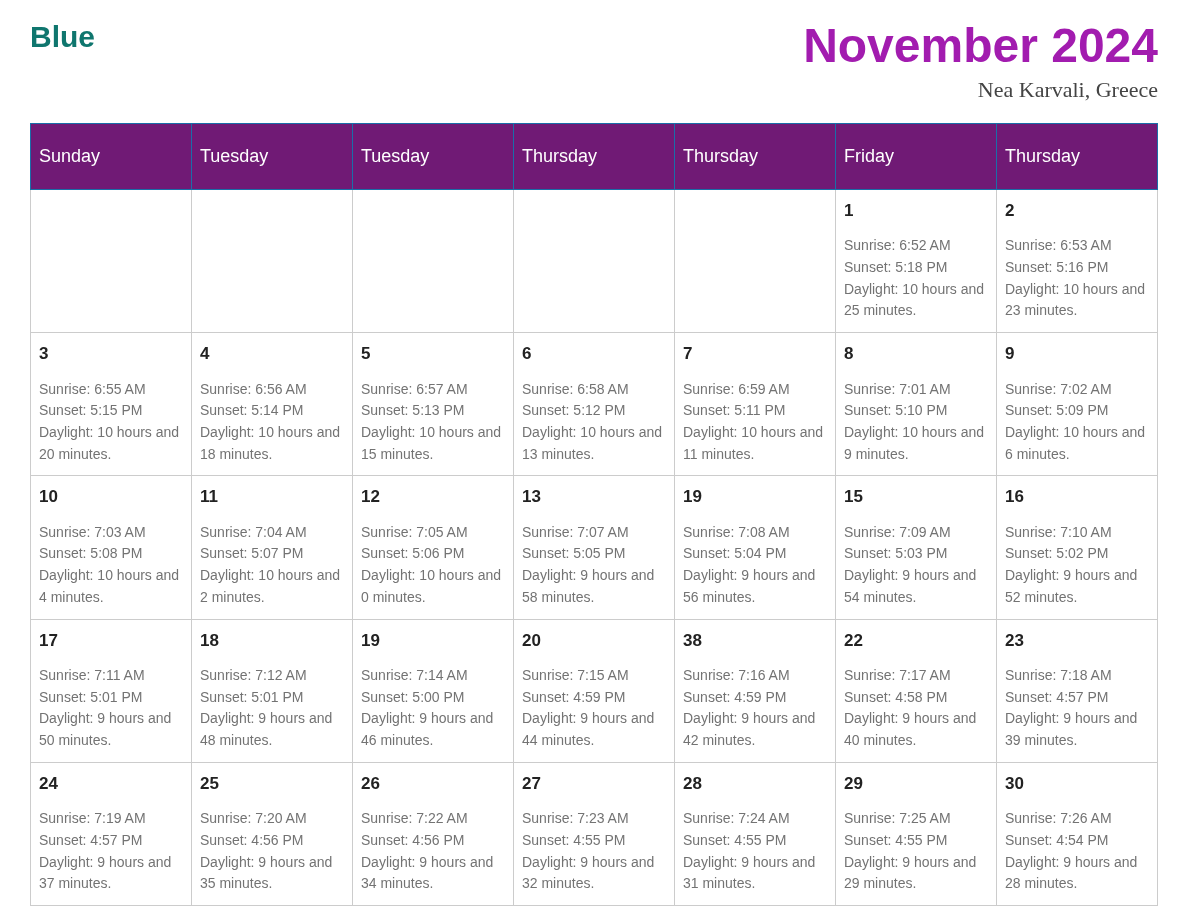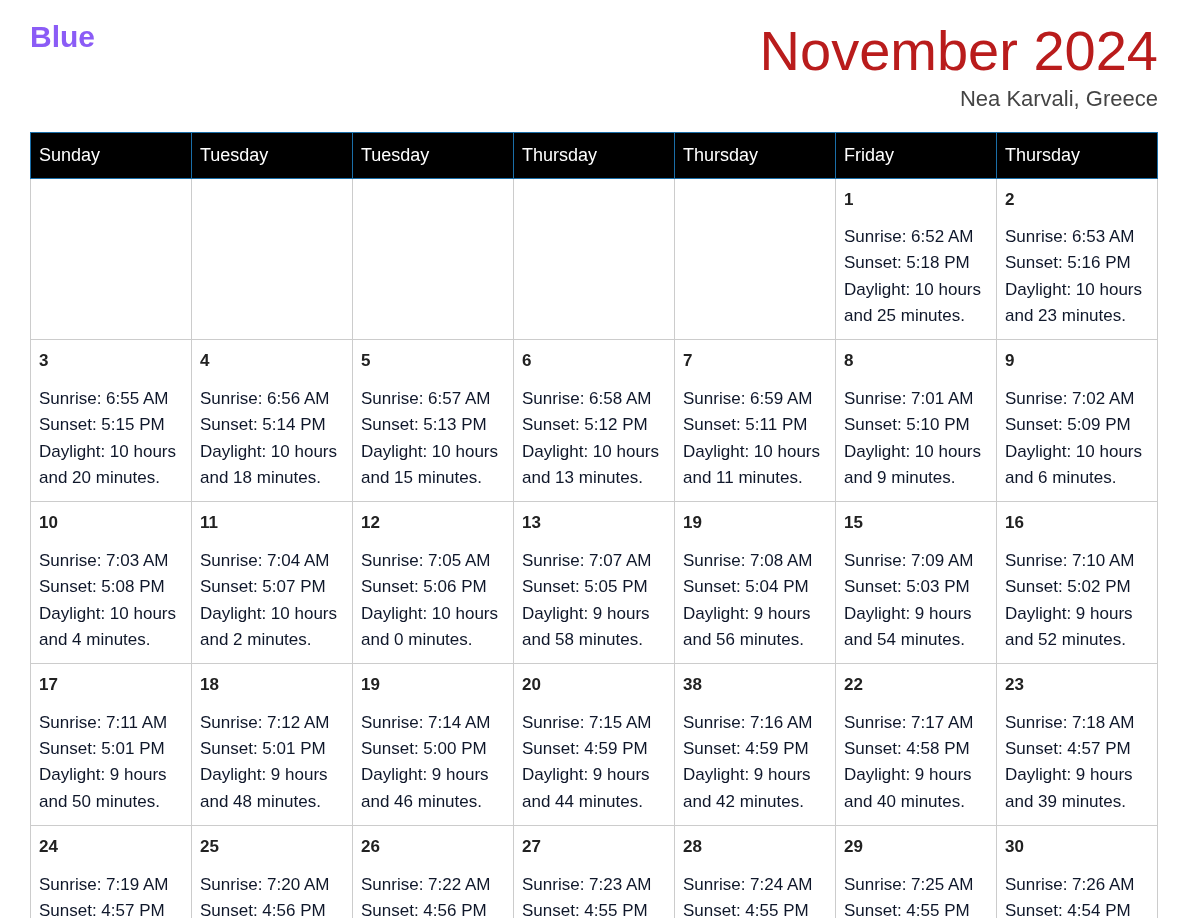--- a/index.html
+++ b/index.html
@@ -18,41 +18,42 @@
     }
     .logo {
       display: flex;
       flex-direction: column;
       align-items: flex-start;
     }
     .title-area {
       text-align: right;
     }
     .month-title {
-      font-size: 56px;
-      font-weight: normal;
-      color: #b91c1c;
+      font-size: 48px;
+      font-weight: bold;
+      color: #a21caf;
       line-height: 1.1;
     }
     .location-title {
       font-size: 22px;
       color: #444;
       margin-top: 4px;
+      font-family: Liberation Serif, serif;
     }
     .calendar-table {
       width: 100%;
       border-collapse: collapse;
       border: 1px solid #aaa;
     }
     .calendar-table thead tr th {
-      background-color: #000000;
+      background-color: #701a75;
       color: #fff;
       font-size: 18px;
       font-weight: normal;
-      padding: 12px 8px;
+      padding: 22px 8px;
       text-align: left;
       border: 1px solid #1a6ea8;
     }
     .calendar-table tbody tr td {
       vertical-align: top;
       padding: 8px 8px 10px 8px;
       border: 1px solid #ccc;
       width: 14.28%;
       min-height: 110px;
       font-size: 13px;
@@ -60,22 +61,22 @@
       line-height: 1.5;
     }
     .day-number {
       font-size: 17px;
       font-weight: bold;
       color: #222;
       margin-bottom: 4px;
       display: block;
     }
     .day-info {
-      font-size: 17px;
-      color: #0f172a;
+      font-size: 14px;
+      color: #737373;
       line-height: 1.55;
       margin-top: 12px;
     }
     .empty-cell {
       background: #fff;
     }
     .week-row td {
       border-top: 2px solid #1a6ea8;
     }
     .logo-row {
@@ -83,21 +84,21 @@
       align-items: center;
     }
     .logo-text-general {
       font-size: 30px;
       font-weight: bold;
       color: #333;
     }
     .logo-text-blue {
       font-size: 30px;
       font-weight: bold;
-      color: #8b5cf6;
+      color: #0f766e;
     }
     .logo-icon {
       display: inline-block;
       margin-left: 2px;
     }
   </style>
 </head>
 <body>
 
 <div class="header-area">

